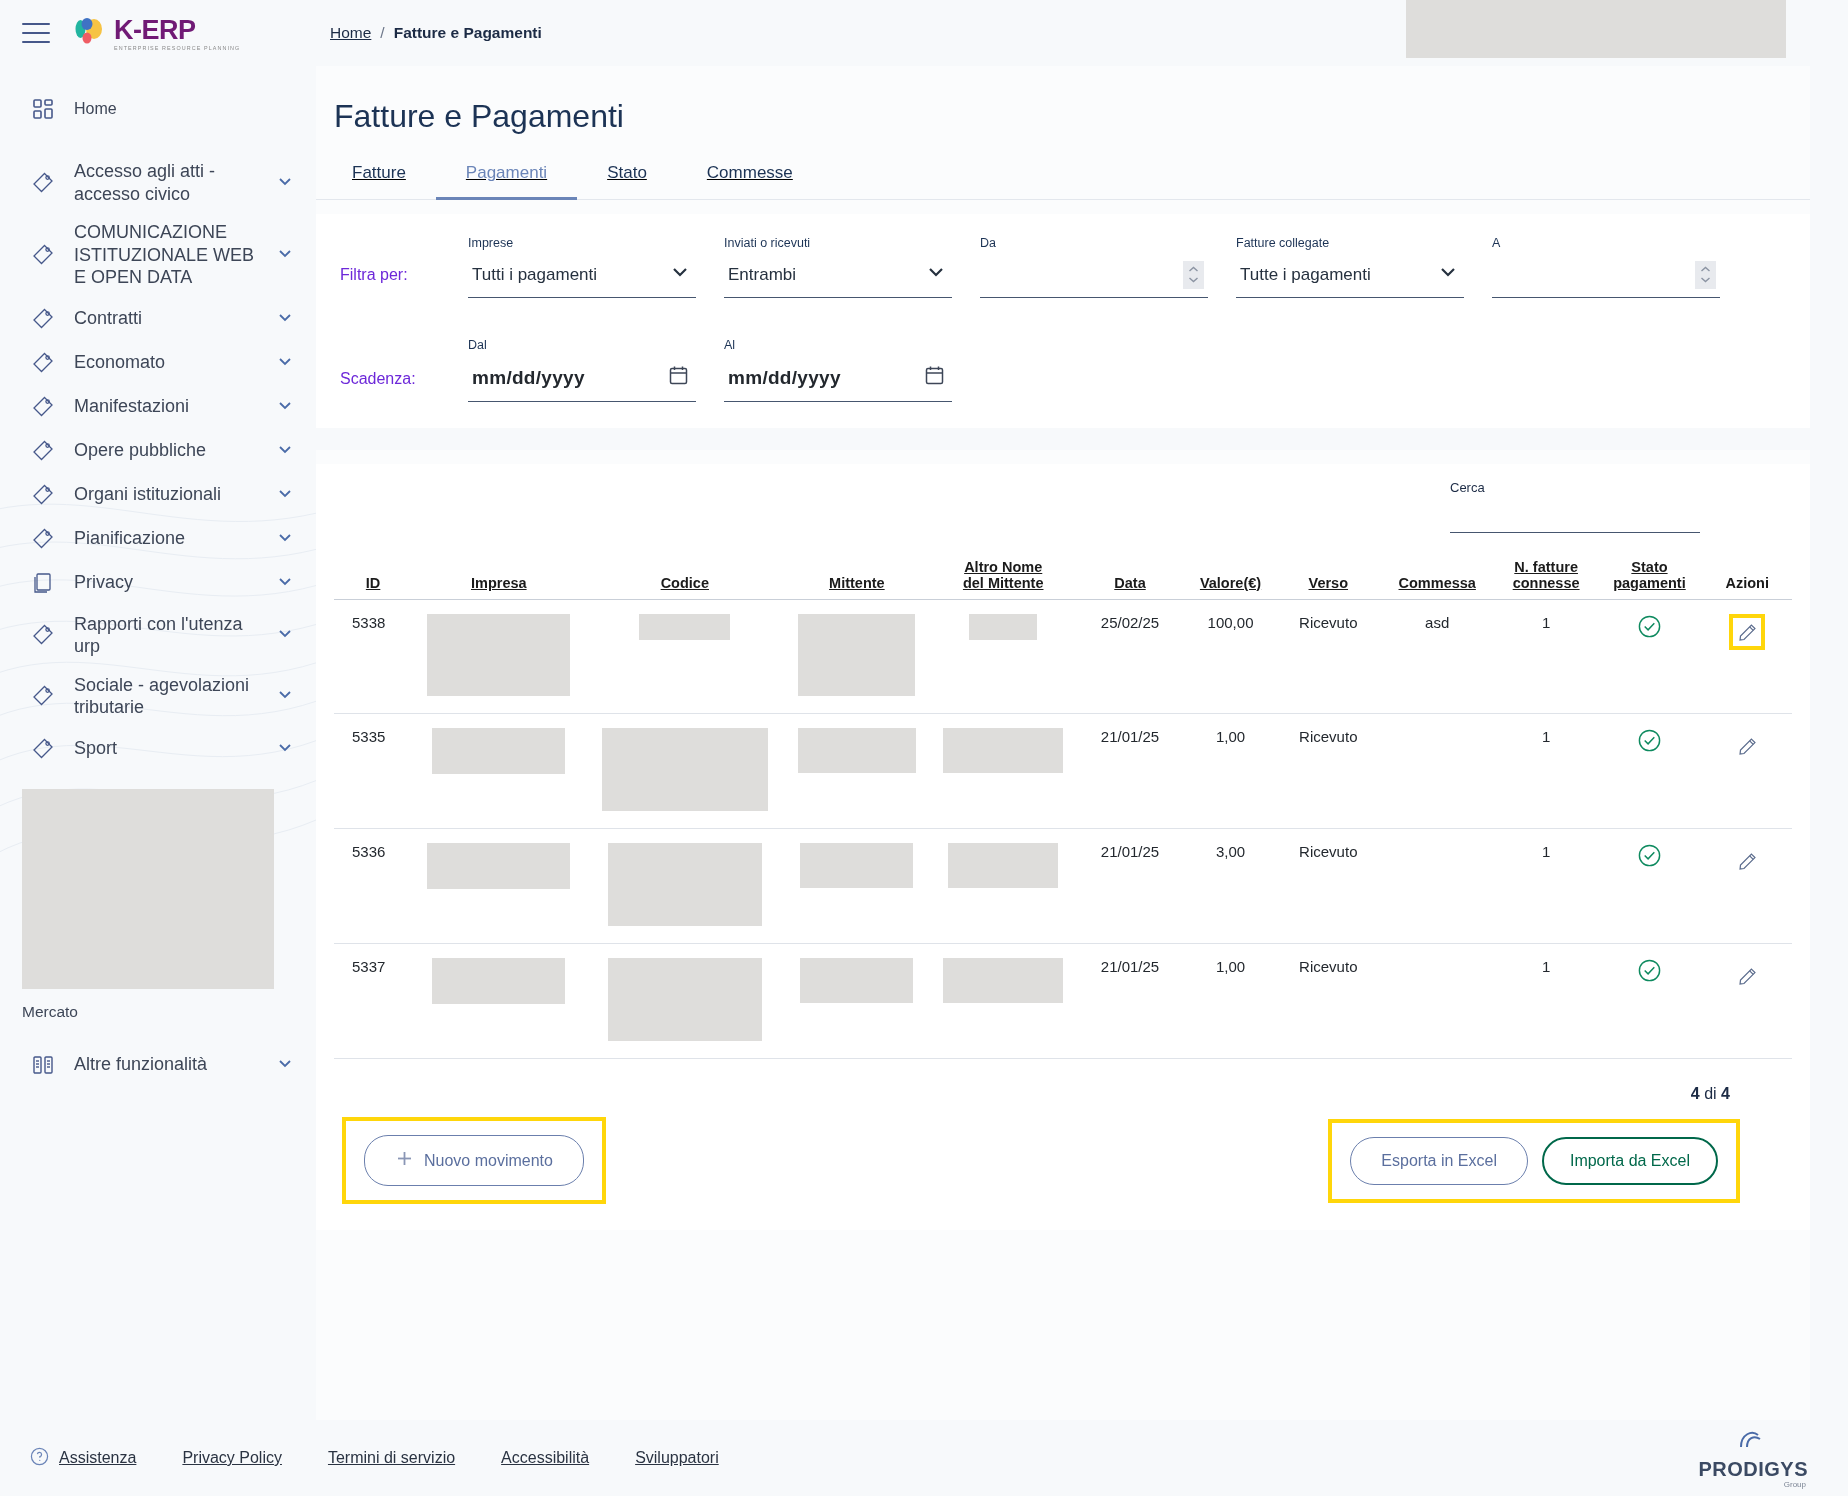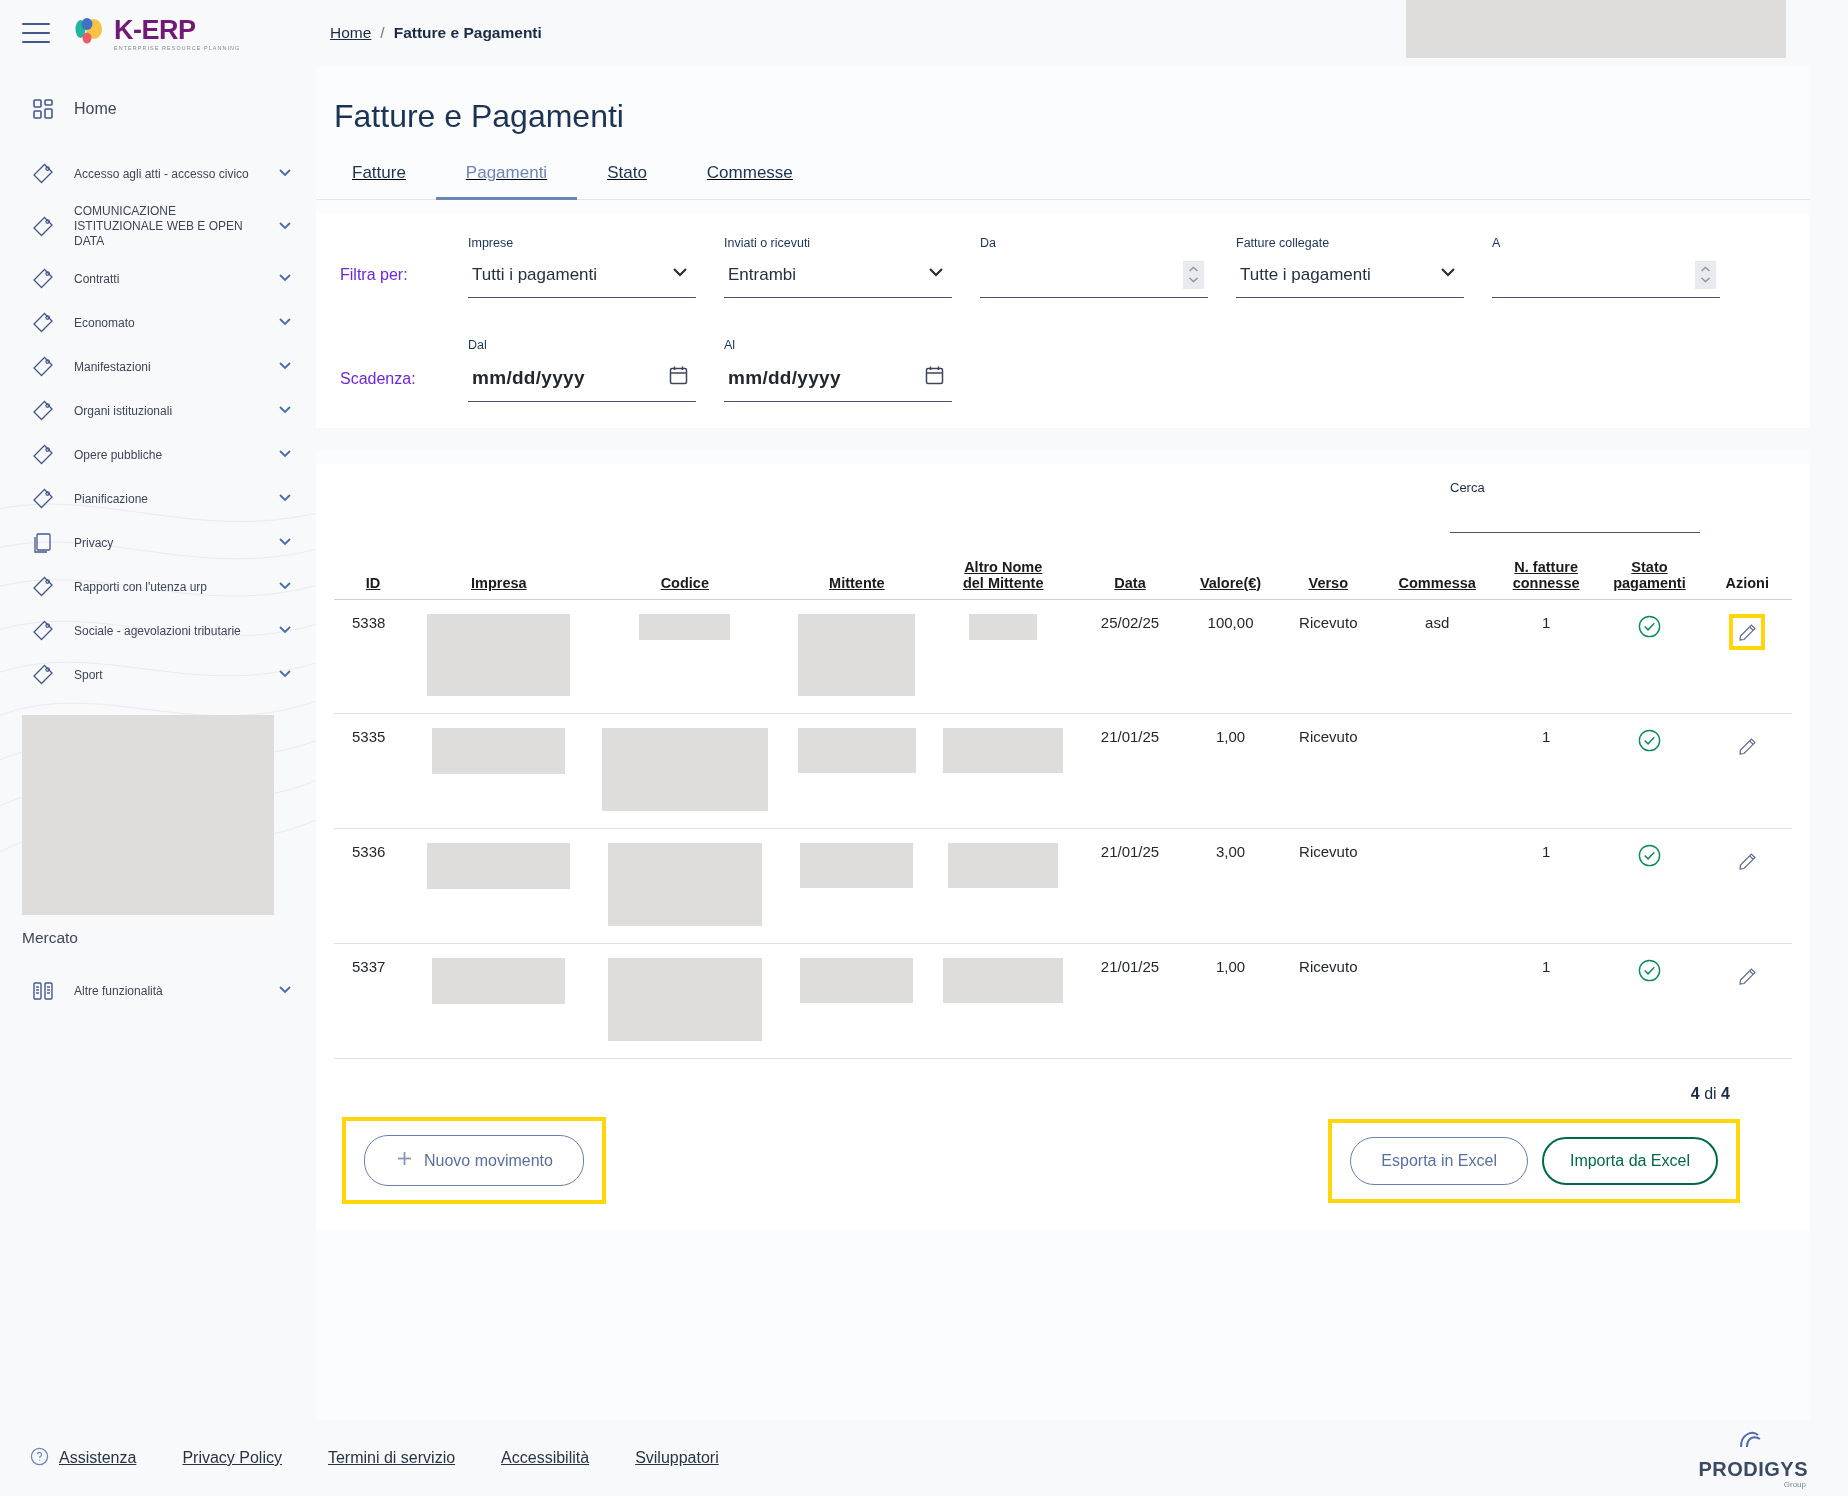--- a/index.html
+++ b/index.html
@@ -27,21 +27,21 @@
   .logo-text { display: flex; flex-direction: column; line-height: 1; padding-top: 2px;}
   .logo-title { font-size: 27px; font-weight: 800; color: #701a75; letter-spacing: -0.5px; font-family: "Liberation Sans", sans-serif;}
   .logo-sub { font-size: 5.4px; color: #8a8a8a; letter-spacing: 1.1px; margin-top: 2px; }
 
   .sb-nav { margin-top: 16px; position: relative; z-index: 2;}
   .nav-item {
     display: flex; align-items: center; min-height: 44px;
     padding: 8px 22px 8px 30px; gap: 18px; cursor: pointer; position: relative;
   }
   .nav-item .nav-ico { flex: 0 0 26px; width: 26px; height: 26px; display: flex; align-items: center; justify-content: center;}
-  .nav-item .nav-lbl { flex: 1; font-size: 12px; color: #3d4657; line-height: 1.25; }
+  .nav-item .nav-lbl { flex: 1; font-size: 18px; color: #3d4657; line-height: 1.25; }
   .nav-item.home .nav-lbl { font-size: 16px; }
   .chev { flex: 0 0 18px; color: #4a6ba8; }
   .nav-gap { height: 16px; }
 
   .mercato-box { margin: 18px 22px 0 22px; width: 252px; height: 200px; background: #dedddb; }
   .mercato-label { padding: 14px 22px 0 22px; font-size: 15.5px; color: #3d4657;}
 
   
   .waves { position: absolute; left: 0; top: 0; width: 100%; height: 100%; z-index: 1; pointer-events: none;}
 
@@ -255,33 +255,33 @@
                 <polyline points="4,7 9,12 14,7"></polyline>
               </svg></span>
           </div>
           <div class="nav-item">
             <span class="nav-ico">
               <svg width="24" height="24" viewBox="0 0 24 24" fill="none" stroke="#46588a" stroke-width="1.3">
   <path d="M13.5 2.5 L21 10 L10.5 20.5 L3 13 Z"></path>
                 <circle cx="16.6" cy="6.6" r="1.7"></circle>
               </svg>
             </span>
+            <span class="nav-lbl">Opere pubbliche</span>
+            <span class="chev"><svg width="18" height="18" viewBox="0 0 18 18" fill="none" stroke="#4a6ba8" stroke-width="1.8">
+                <polyline points="4,7 9,12 14,7"></polyline>
+              </svg></span>
+          </div>
+          <div class="nav-item">
+            <span class="nav-ico">
+              <svg width="24" height="24" viewBox="0 0 24 24" fill="none" stroke="#46588a" stroke-width="1.3">
+  <path d="M13.5 2.5 L21 10 L10.5 20.5 L3 13 Z"></path>
+                <circle cx="16.6" cy="6.6" r="1.7"></circle>
+              </svg>
+            </span>
             <span class="nav-lbl">Organi istituzionali</span>
-            <span class="chev"><svg width="18" height="18" viewBox="0 0 18 18" fill="none" stroke="#4a6ba8" stroke-width="1.8">
-                <polyline points="4,7 9,12 14,7"></polyline>
-              </svg></span>
-          </div>
-          <div class="nav-item">
-            <span class="nav-ico">
-              <svg width="24" height="24" viewBox="0 0 24 24" fill="none" stroke="#46588a" stroke-width="1.3">
-  <path d="M13.5 2.5 L21 10 L10.5 20.5 L3 13 Z"></path>
-                <circle cx="16.6" cy="6.6" r="1.7"></circle>
-              </svg>
-            </span>
-            <span class="nav-lbl">Opere pubbliche</span>
             <span class="chev"><svg width="18" height="18" viewBox="0 0 18 18" fill="none" stroke="#4a6ba8" stroke-width="1.8">
                 <polyline points="4,7 9,12 14,7"></polyline>
               </svg></span>
           </div>
           <div class="nav-item">
             <span class="nav-ico">
               <svg width="24" height="24" viewBox="0 0 24 24" fill="none" stroke="#46588a" stroke-width="1.3">
   <path d="M13.5 2.5 L21 10 L10.5 20.5 L3 13 Z"></path>
                 <circle cx="16.6" cy="6.6" r="1.7"></circle>
               </svg>

